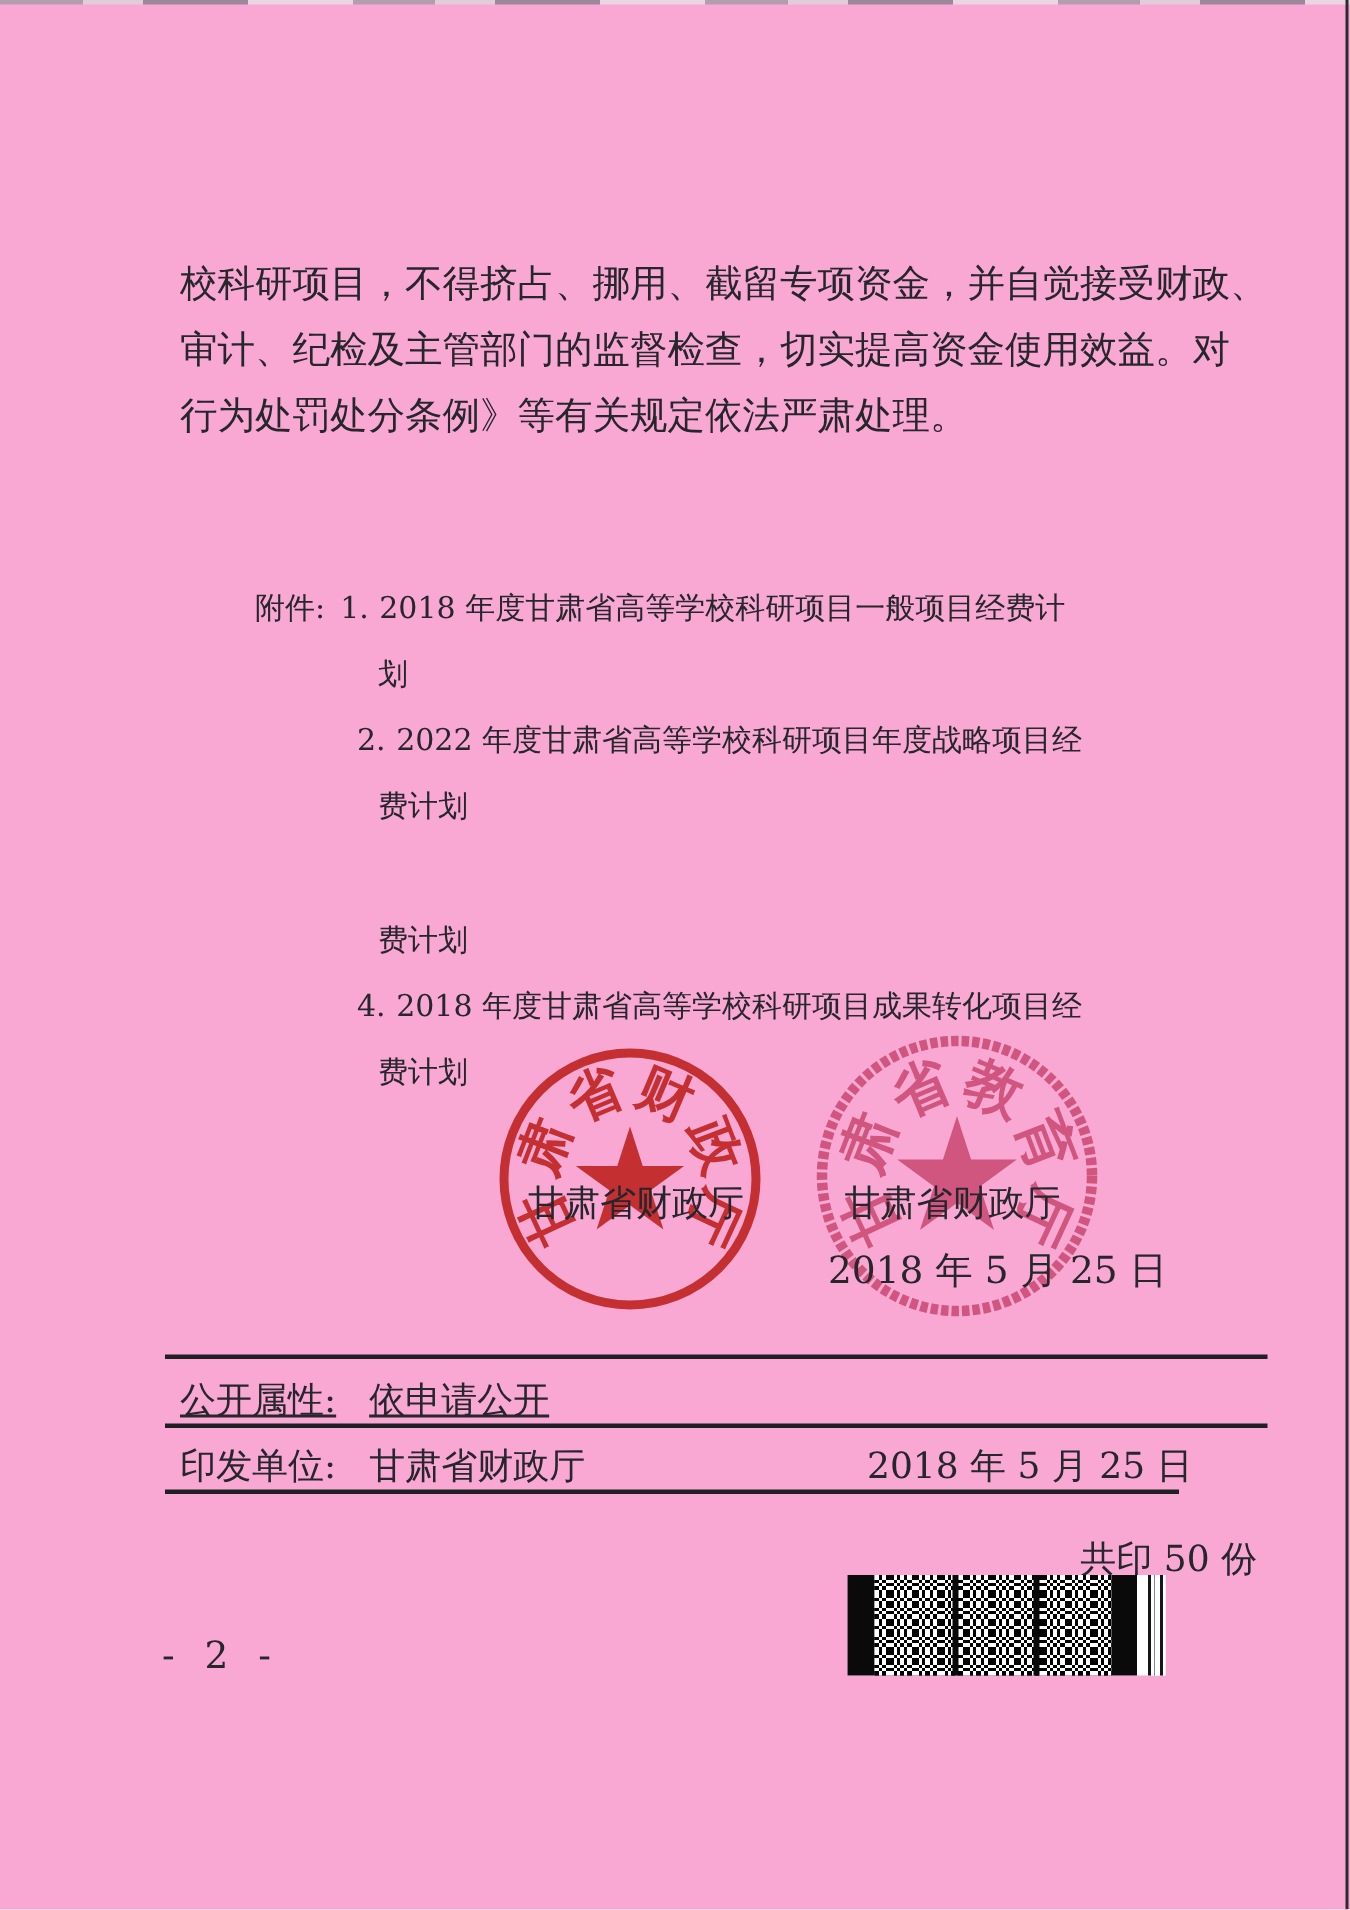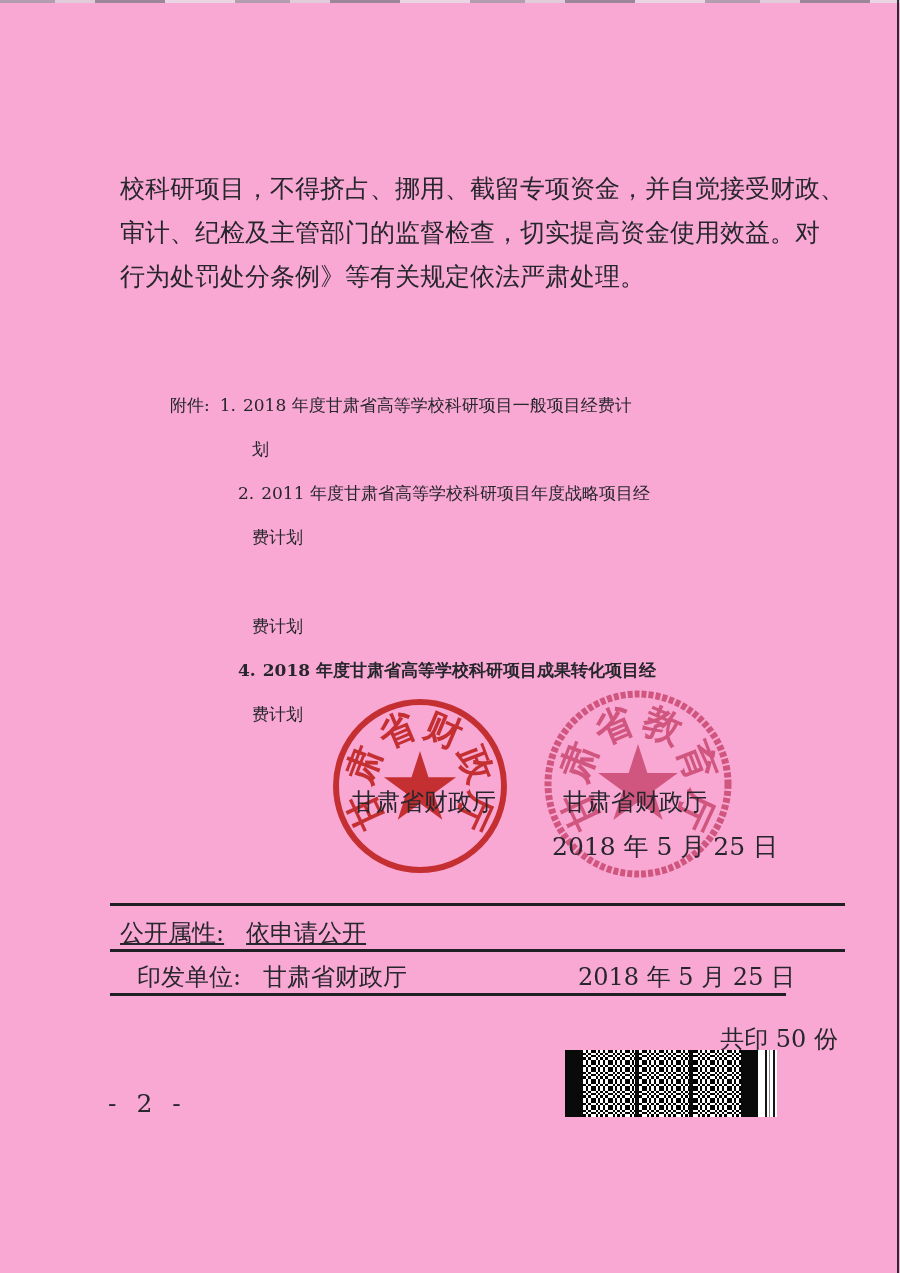--- a/index.html
+++ b/index.html
@@ -12,21 +12,21 @@
   .top-edge{position:absolute;top:0;left:0;width:100%;height:3px;opacity:.75;
     background:repeating-linear-gradient(90deg,#9a9aa2 0 55px,#d8d8dc 55px 95px,#7c7c86 95px 165px,#e4e4e8 165px 235px);}
   .right-edge{position:absolute;top:0;right:1px;width:2px;height:100%;background:#2b2b31;}
 
   
   .body-par{position:absolute;left:120px;top:167px;width:678px;font-size:25px;line-height:44px;}
   .body-line{text-align:justify;text-align-last:justify;text-justify:inter-character;height:44px;white-space:nowrap;}
   .body-line.last{text-align:left;text-align-last:left;}
 
   
-  .att-row{position:absolute;font-size:17px;line-height:30px;white-space:nowrap;}
+  .att-row{position:absolute;font-size:20px;line-height:30px;white-space:nowrap;}
   .att-label{margin-right:10px;}
   .att-no{margin-right:7px;}
 
   
   .seal{position:absolute;mix-blend-mode:multiply;}
   .seal-finance{opacity:.92;}
   .seal-education{opacity:.78;}
   .seal-char{font-family:"DejaVu Serif","Liberation Serif",serif;font-weight:bold;}
   .seal-char-l{font-size:36px;}
   .seal-char-r{font-size:38px;}
@@ -65,27 +65,27 @@
     <div class="body-line">审计、纪检及主管部门的监督检查，切实提高资金使用效益。对</div>
     <div class="body-line last">行为处罚处分条例》等有关规定依法严肃处理。</div>
   </div>
 
   <div class="att-row" style="left:170px;top:390px;">
     <span class="att-label">附件:</span><span class="att-no">1.</span><span>2018 年度甘肃省高等学校科研项目一般项目经费计</span>
   </div>
   <div class="att-row" style="left:252px;top:434px;">划</div>
 
   <div class="att-row" style="left:238px;top:478px;">
-    <span class="att-no">2.</span><span>2011 年度甘肃省高等学校科研项目年度战略项目经</span>
+    <span class="att-no">2.</span><span>2022 年度甘肃省高等学校科研项目年度战略项目经</span>
   </div>
   <div class="att-row" style="left:252px;top:522px;">费计划</div>
 
   <div class="att-row" style="left:252px;top:611px;">费计划</div>
 
-  <div class="att-row" style="left:238px;top:655px;font-weight:bold;">
+  <div class="att-row" style="left:238px;top:655px;">
     <span class="att-no">4.</span><span>2018 年度甘肃省高等学校科研项目成果转化项目经</span>
   </div>
   <div class="att-row" style="left:252px;top:699px;">费计划</div>
 
   <svg class="seal seal-finance" width="200" height="200" viewBox="0 0 200 200" style="left:320px;top:686px;">
     <circle cx="100" cy="100" r="84" fill="none" stroke-width="6" stroke="#c5372b"></circle>
     <polygon transform="translate(100,103)" points="0,-38 8.5,-11.7 36.1,-11.7 13.8,4.5 22.3,30.7 0,14.5 -22.3,30.7 -13.8,4.5 -36.1,-11.7 -8.5,-11.7" fill="#c5372b"></polygon>
     <text class="seal-char seal-char-l" transform="translate(100,100) rotate(-115) translate(0,-61)" text-anchor="middle" dominant-baseline="central" fill="#c5372b">甘</text>
     <text class="seal-char seal-char-l" transform="translate(100,100) rotate(-69) translate(0,-61)" text-anchor="middle" dominant-baseline="central" fill="#c5372b">肃</text>
     <text class="seal-char seal-char-l" transform="translate(100,100) rotate(-23) translate(0,-61)" text-anchor="middle" dominant-baseline="central" fill="#c5372b">省</text>
@@ -107,21 +107,21 @@
 
   <div class="sig-text" style="left:352px;top:786px;">甘肃省财政厅</div>
   <div class="sig-text" style="left:563px;top:786px;">甘肃省财政厅</div>
   <div class="sig-date" style="left:552px;top:830px;">2018 年 5 月 25 日</div>
 
   <div class="rule" style="left:110px;top:903px;width:735px;"></div>
   <div class="foot-row" style="left:120px;top:917px;text-decoration:underline;">
     <span class="foot-label">公开属性:</span><span>依申请公开</span>
   </div>
   <div class="rule" style="left:110px;top:949px;width:735px;"></div>
-  <div class="foot-row" style="left:120px;top:961px;margin-left:17px;">
+  <div class="foot-row" style="left:120px;top:961px;">
     <span class="foot-label">印发单位:</span><span>甘肃省财政厅</span>
   </div>
   <div class="foot-row" style="left:578px;top:961px;">2018 年 5 月 25 日</div>
   <div class="rule" style="left:110px;top:993px;width:676px;"></div>
   <div class="copies" style="right:62px;top:1007px;">共印 50 份</div>
 
   <div class="barcode">
     <div class="bc-solid" style="left:0;width:18px;"></div>
     <div class="bc-noise"></div>
     <div class="bc-sep" style="left:70px;"></div>

